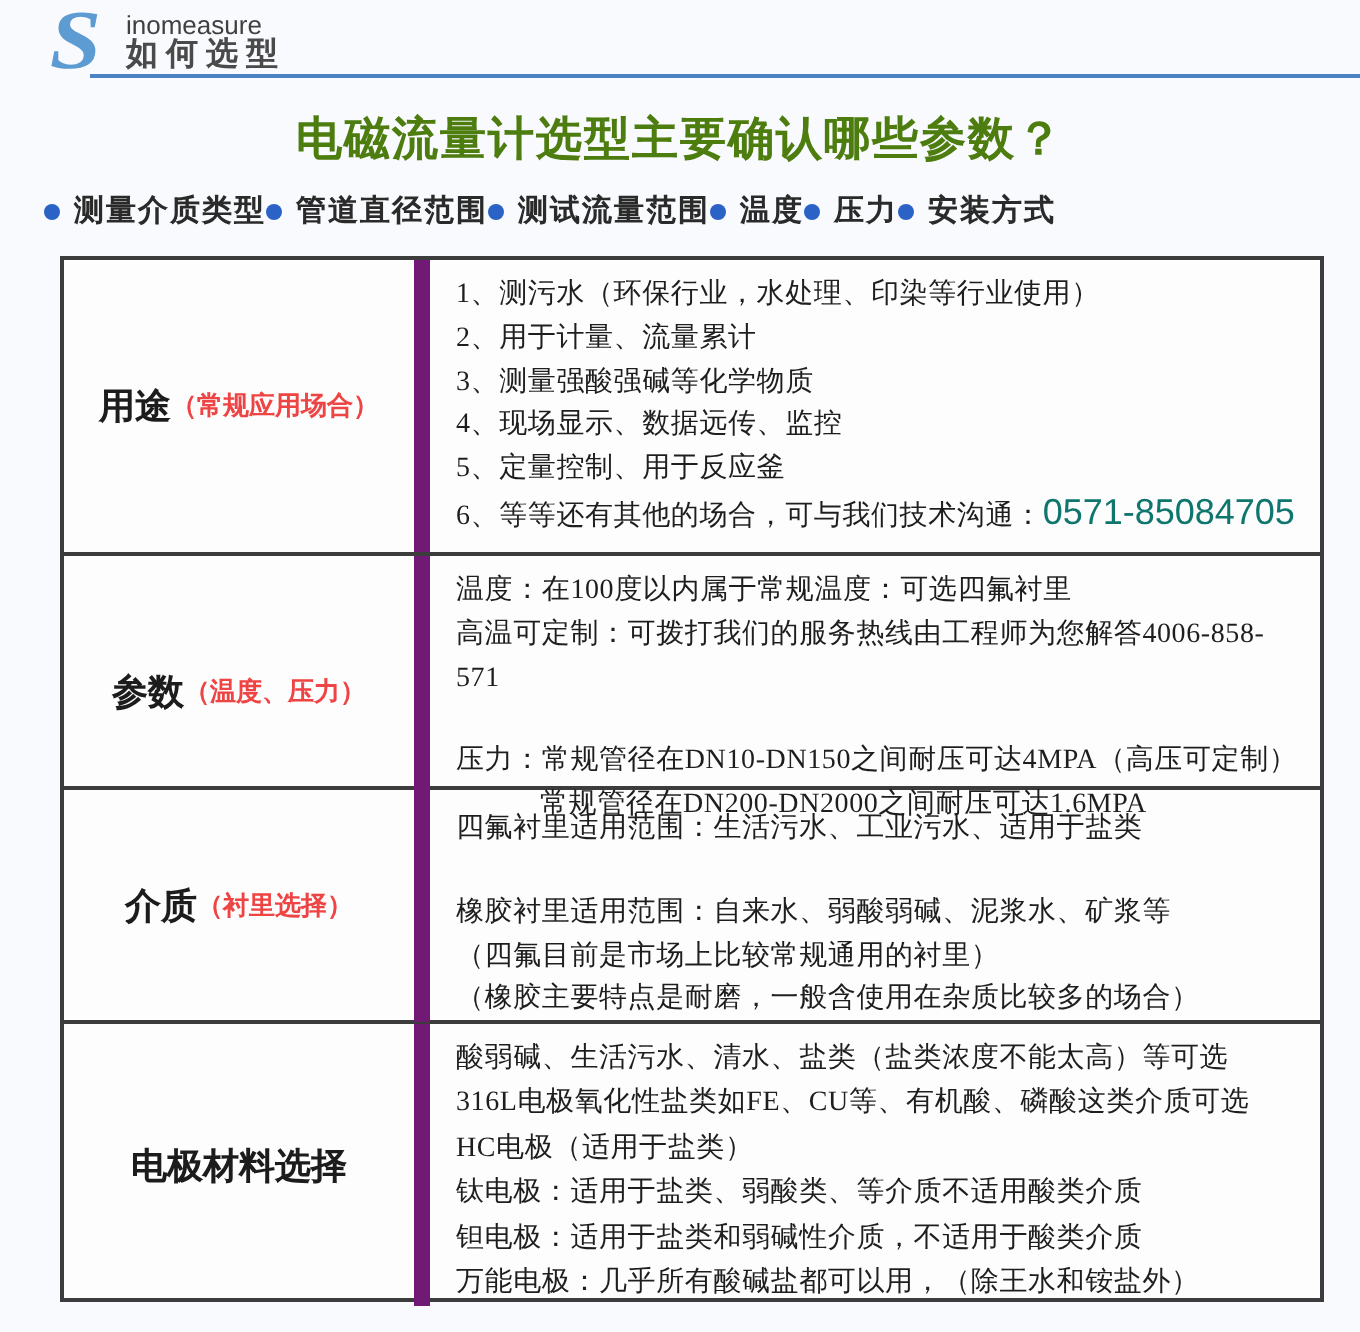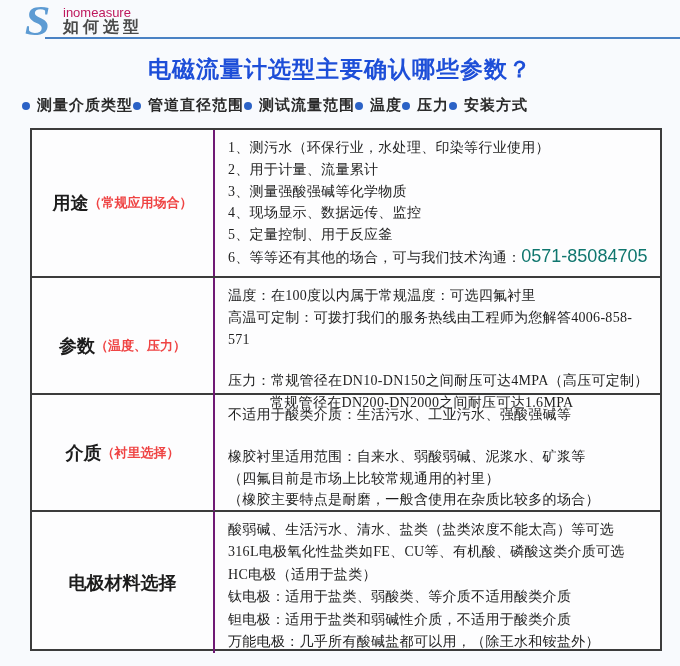--- a/index.html
+++ b/index.html
@@ -5,44 +5,44 @@
   * { margin:0; padding:0; box-sizing:border-box; }
   html,body { width:680px; }
   body { font-family:"Liberation Serif","DejaVu Serif",serif; background:#ffffff; }
   .page { position:relative; width:680px; height:666px; background:#f8fafd; overflow:hidden; }
 
   
   .hdr { position:relative; height:42px; }
   .logo-s { position:absolute; left:26px; top:0px; font-size:42px; line-height:42px;
             font-style:italic; font-weight:bold; color:#5d9bd3;
             font-family:"Liberation Serif",serif; transform:scaleX(1.1); }
-  .logo-text { position:absolute; left:63px; top:5px; font-size:13px; color:#be185d;
+  .logo-text { position:absolute; left:63px; top:5px; font-size:13px; color:#404040;
                font-family:"Liberation Sans",sans-serif; }
   .logo-sub { position:absolute; left:63px; top:17px; font-size:16px; color:#4a4a4a;
               letter-spacing:4px; font-weight:bold; }
   .hdr-rule { position:absolute; left:45px; right:0; top:37px; height:2px; background:#4a82c4; }
 
   
-  .title { margin-top:12px; text-align:center; font-size:23px; font-weight:bold; color:#1d4ed8;
+  .title { margin-top:12px; text-align:center; font-size:23px; font-weight:bold; color:#4d7c0f;
            letter-spacing:1px; }
 
   
   .bullets { display:flex; align-items:center;
              padding:0 25px 0 22px; margin-top:11px; }
   .bullet-item { display:flex; align-items:center; }
   .dot { width:8px; height:8px; border-radius:50%; background:#2b62c6; margin-right:7px;
          flex:0 0 auto; }
   .bullet-label { font-size:15px; font-weight:600; color:#2a2a2a; letter-spacing:1px;
                   font-family:"Liberation Sans","DejaVu Sans",sans-serif; }
 
   
   .table { margin:13px 0 0 30px; width:632px; border:2px solid #3c3c3c; background:#fdfdfe; }
   .trow { display:grid; grid-template-columns:183px 1fr; }
   .trow + .trow { border-top:2px solid #3c3c3c; }
-  .hcell { border-right:2px solid #701a75; display:flex; align-items:center;
+  .hcell { border-right:8px solid #701a75; display:flex; align-items:center;
            justify-content:center; text-align:center; padding:4px; }
   .hmain { font-size:18px; font-weight:bold; color:#1c1c1c; }
   .hnote { font-size:13px; font-weight:bold; color:#ef4444; }
   .ccell { padding:7px 8px 0 13px; }
   .line { font-size:14px; line-height:21.8px; color:#1e1e1e; letter-spacing:0.3px; }
   .line.gap { margin-top:20px; }
   .line.indent { padding-left:42px; }
   .trow:nth-child(1) { height:146px; }
   .trow:nth-child(2) { height:117px; }
   .trow:nth-child(3) { height:117px; }
@@ -119,21 +119,21 @@
           <div class="line gap">压力：常规管径在DN10-DN150之间耐压可达4MPA（高压可定制）</div>
           <div class="line indent">常规管径在DN200-DN2000之间耐压可达1.6MPA</div>
         </div>
       </div>
       <div class="trow">
         <div class="hcell">
           <span class="hmain">介质</span>
           <span class="hnote">（衬里选择）</span>
         </div>
         <div class="ccell">
-          <div class="line">不适用于酸类介质：生活污水、工业污水、强酸强碱等</div>
+          <div class="line">四氟衬里适用范围：生活污水、工业污水、适用于盐类</div>
           <div class="line gap">橡胶衬里适用范围：自来水、弱酸弱碱、泥浆水、矿浆等</div>
           <div class="line">（四氟目前是市场上比较常规通用的衬里）</div>
           <div class="line">（橡胶主要特点是耐磨，一般含使用在杂质比较多的场合）</div>
         </div>
       </div>
       <div class="trow">
         <div class="hcell">
           <span class="hmain">电极材料选择</span>
         </div>
         <div class="ccell">

